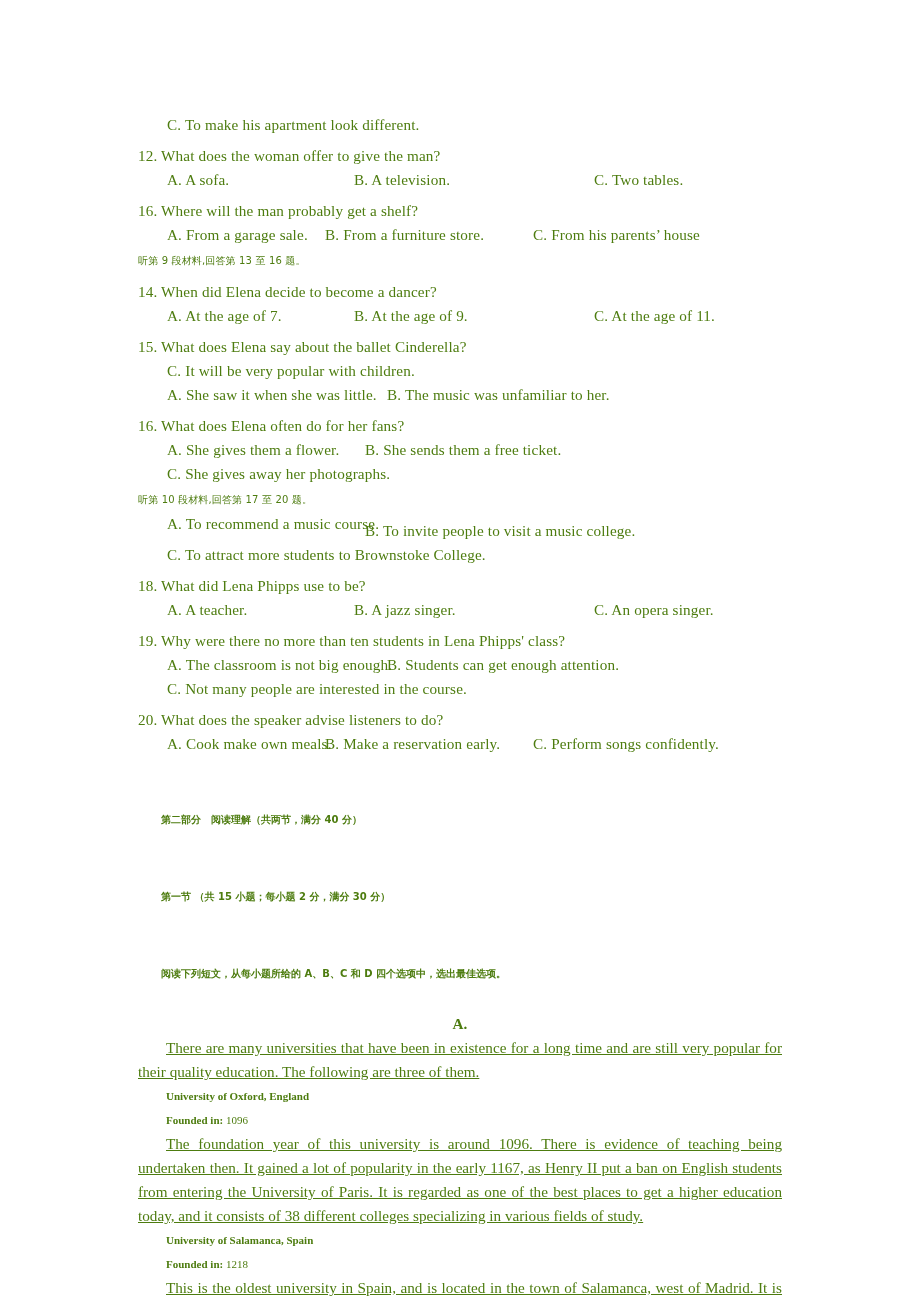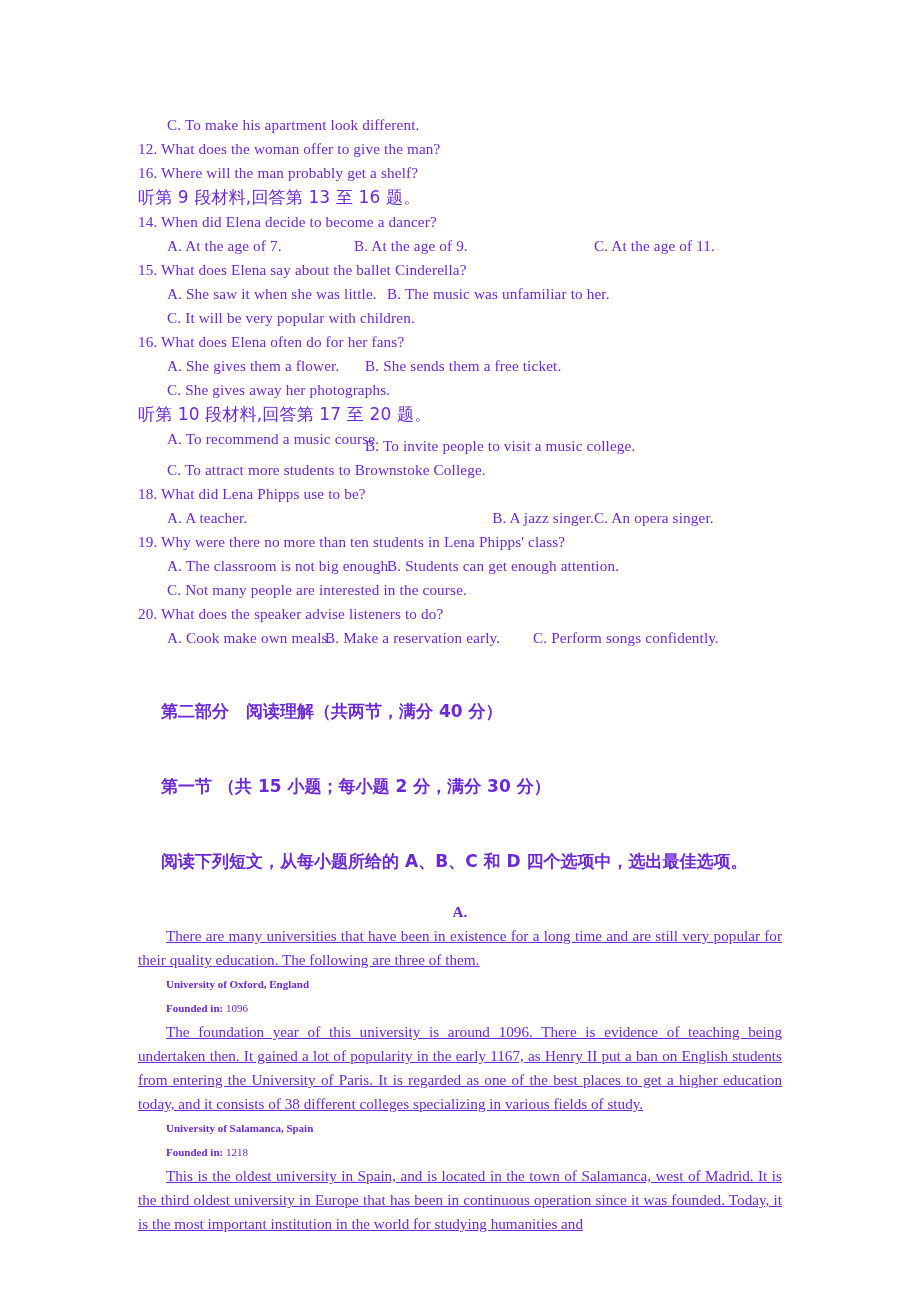--- a/index.html
+++ b/index.html
@@ -6,48 +6,48 @@
     margin: 0;
     padding: 0;
     background: #ffffff;
   }
   .page {
     position: relative;
     width: 920px;
     height: 1302px;
     background: #ffffff;
     font-family: "Liberation Serif", "DejaVu Serif", serif;
-    color: #6d28d9;
+    color: #4d7c0f;
     overflow: hidden;
   }
   .sheet {
     position: absolute;
     left: 138px;
     top: 113px;
     width: 644px;
   }
 
   
   .ln {
     font-size: 15.2px;
     line-height: 24px;
     white-space: pre;
     letter-spacing: 0.01em;
   }
-  .ln.q       { padding-left: 0px; }      
+  .ln.q       { padding-left: 0px; margin-top: 7px; }      
   .ln.opt     { padding-left: 29px; }     
   .ln.cn      { padding-left: 0px; }      
   .ln.blank   { height: 24px; }
 
   
   .oa, .ob, .oc { display: inline-block; vertical-align: top; }
 
   .cjk {
     font-family: "DejaVu Sans", "Liberation Sans", sans-serif;
-    font-size: 17px;
+    font-size: 10px;
   }
 
   
   .head {
     font-size: 15.4px;
     line-height: 25px;
     font-weight: bold;
     white-space: pre;
   }
   .head .cjk { font-weight: bold; }
@@ -82,35 +82,37 @@
 </style>
 </head>
 <body>
 
 <div class="page">
   <div class="sheet">
 
     <div id="listening-lines">
         <div class="ln opt"><span class="oa" style="width: 187px;">C. To make his apartment look different.</span></div>
         <div class="ln q">12. What does the woman offer to give the man?</div>
+        <div class="ln opt"><span class="oa" style="width: 187px;">A. A sofa.</span><span class="ob" style="width: 240px;">B. A television.</span><span class="oc">C. Two tables.</span></div>
         <div class="ln q">16. Where will the man probably get a shelf?</div>
+        <div class="ln opt"><span class="oa" style="width: 158px;">A. From a garage sale.</span><span class="ob" style="width: 208px;">B. From a furniture store.</span><span class="oc">C. From his parents’ house</span></div>
         <div class="ln cn"><span class="cjk">听第 9 段材料,回答第 13 至 16 题。</span></div>
         <div class="ln q">14. When did Elena decide to become a dancer?</div>
         <div class="ln opt"><span class="oa" style="width: 187px;">A. At the age of 7.</span><span class="ob" style="width: 240px;">B. At the age of 9.</span><span class="oc">C. At the age of 11.</span></div>
         <div class="ln q">15. What does Elena say about the ballet Cinderella?</div>
+        <div class="ln opt"><span class="oa" style="width: 187px;">C. It will be very popular with children.</span></div>
         <div class="ln opt"><span class="oa" style="width: 220px;">A. She saw it when she was little.</span><span class="ob" style="width: 300px;">B. The music was unfamiliar to her.</span></div>
-        <div class="ln opt"><span class="oa" style="width: 187px;">C. It will be very popular with children.</span></div>
         <div class="ln q">16. What does Elena often do for her fans?</div>
         <div class="ln opt"><span class="oa" style="width: 198px;">A. She gives them a flower.</span><span class="ob" style="width: 300px;">B. She sends them a free ticket.</span></div>
         <div class="ln opt"><span class="oa" style="width: 187px;">C. She gives away her photographs.</span></div>
         <div class="ln cn"><span class="cjk">听第 10 段材料,回答第 17 至 20 题。</span></div>
         <div class="ln opt"><span class="oa" style="width: 198px;">A. To recommend a music course.</span><span class="ob" style="width: 300px; margin-top: 7px;">B. To invite people to visit a music college.</span></div>
         <div class="ln opt"><span class="oa" style="width: 187px;">C. To attract more students to Brownstoke College.</span></div>
         <div class="ln q">18. What did Lena Phipps use to be?</div>
-        <div class="ln opt"><span class="oa" style="width: 187px;">A. A teacher.</span><span class="ob" style="width: 240px; text-align: right;">B. A jazz singer.</span><span class="oc">C. An opera singer.</span></div>
+        <div class="ln opt"><span class="oa" style="width: 187px;">A. A teacher.</span><span class="ob" style="width: 240px;">B. A jazz singer.</span><span class="oc">C. An opera singer.</span></div>
         <div class="ln q">19. Why were there no more than ten students in Lena Phipps' class?</div>
         <div class="ln opt"><span class="oa" style="width: 220px;">A. The classroom is not big enough.</span><span class="ob" style="width: 300px;">B. Students can get enough attention.</span></div>
         <div class="ln opt"><span class="oa" style="width: 187px;">C. Not many people are interested in the course.</span></div>
         <div class="ln q">20. What does the speaker advise listeners to do?</div>
         <div class="ln opt"><span class="oa" style="width: 158px;">A. Cook make own meals.</span><span class="ob" style="width: 208px;">B. Make a reservation early.</span><span class="oc">C. Perform songs confidently.</span></div>
       </div>
 
     <div class="ln blank"></div>
 
     <div class="head">

